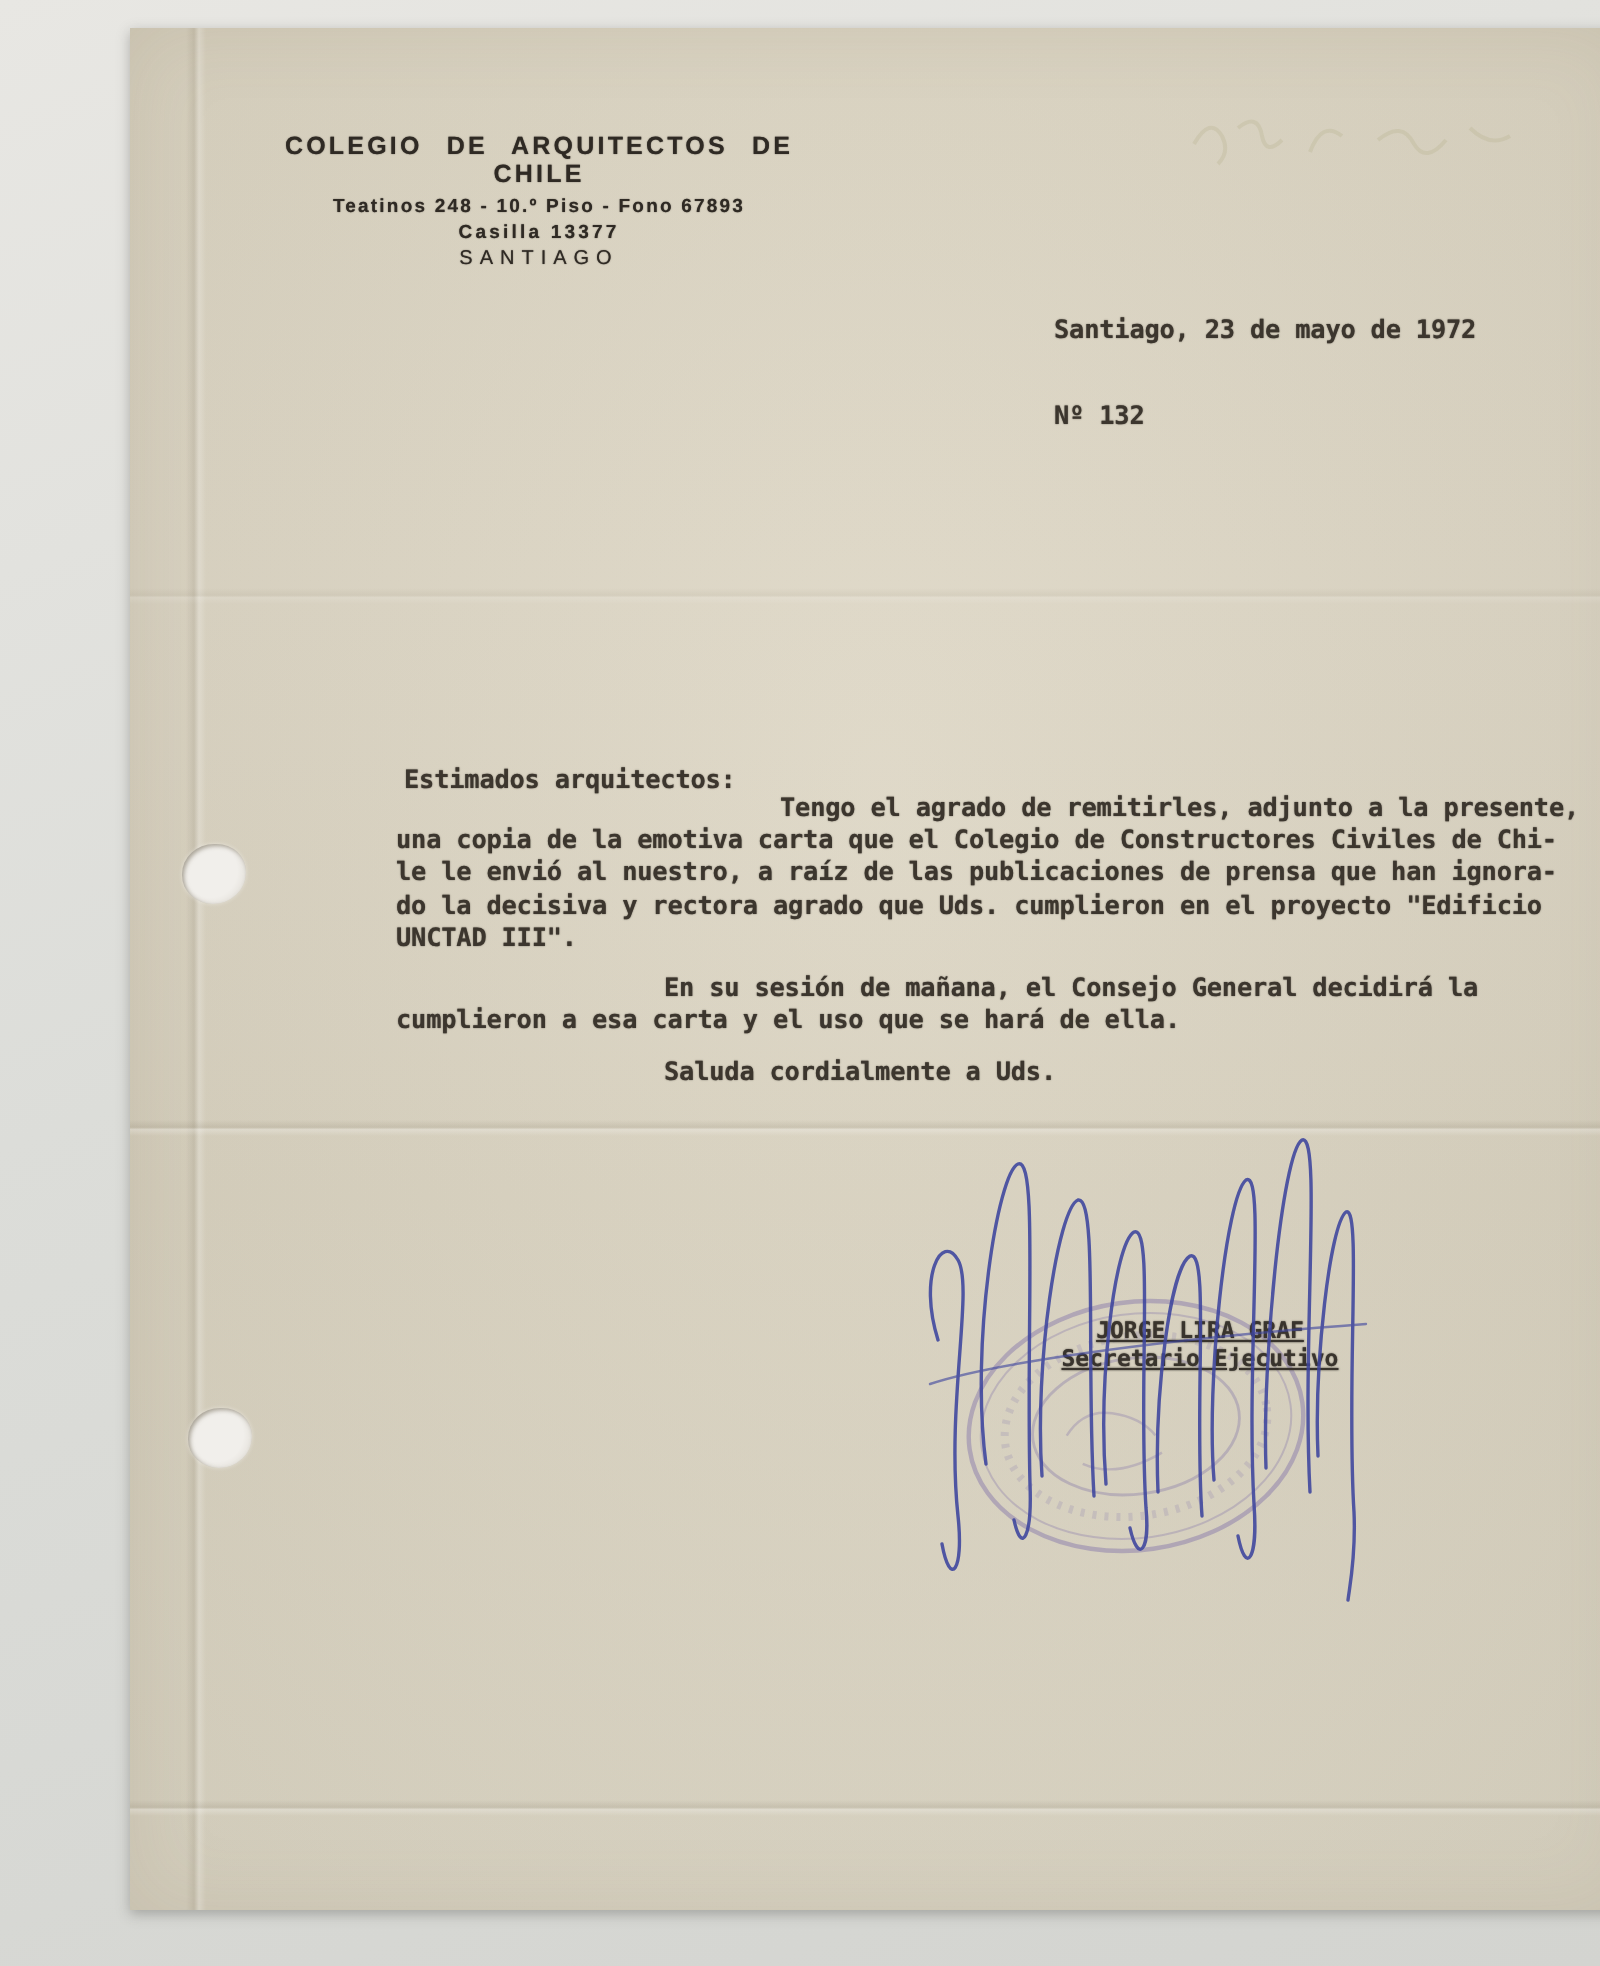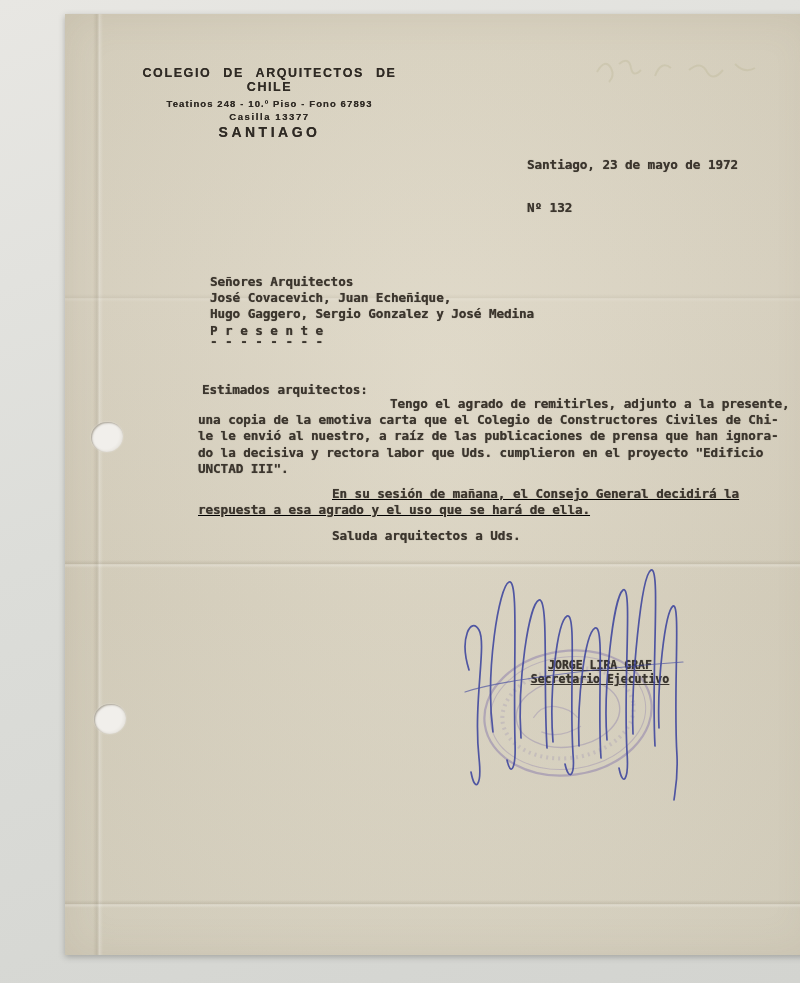--- a/index.html
+++ b/index.html
@@ -32,21 +32,21 @@
     text-shadow:0 0 0.7px rgba(60,54,46,0.85);
     white-space:pre;
   }
   .body-line{font-size:12.7px;line-height:16.2px;font-weight:bold;letter-spacing:-0.1px;}
   .letterhead{position:absolute;left:62px;top:52px;width:285px;text-align:center;
     font-family:"Liberation Sans", sans-serif;color:#2f2a24;
     text-shadow:0 0 0.6px rgba(47,42,36,0.8);}
   .lh-org{font-size:12.5px;font-weight:bold;letter-spacing:1.6px;word-spacing:7px;}
   .lh-addr{font-size:9.5px;font-weight:bold;letter-spacing:1.1px;margin-top:4px;}
   .lh-casilla{font-size:9.5px;font-weight:bold;letter-spacing:1.6px;margin-top:2px;}
-  .lh-city{font-size:14px;font-weight:bold;letter-spacing:3.5px;margin-top:2px;}
+  .lh-city{font-size:10px;font-weight:normal;letter-spacing:3.5px;margin-top:2px;}
   .abs{position:absolute;}
   .sig-name{
     text-align:center;font-size:11.5px;font-weight:bold;line-height:14px;
     color:#39342d;text-shadow:0 0 0.8px rgba(57,52,45,0.9);
   }
   .pencil{opacity:0.5;}
 </style>
 </head>
 <body>
 
@@ -68,44 +68,37 @@
     <div class="letterhead">
       <div class="lh-org">COLEGIO DE ARQUITECTOS DE CHILE</div>
       <div class="lh-addr">Teatinos 248 - 10.º Piso - Fono 67893</div>
       <div class="lh-casilla">Casilla 13377</div>
       <div class="lh-city">SANTIAGO</div>
     </div>
 
     <div class="abs type body-line" style="left:462px;top:143px;">Santiago, 23 de mayo de 1972</div>
     <div class="abs type body-line" style="left:462px;top:186px;">Nº 132</div>
 
-    <div class="abs" style="left:145px;top:260px;">
-      <div class="type body-line">Señores Arquitectos</div>
-      <div class="type body-line">José Covacevich, Juan Echeñique,</div>
-      <div class="type body-line">Hugo Gaggero, Sergio Gonzalez y José Medina</div>
-      <div class="type body-line">P r e s e n t e</div>
-      <div class="type body-line" style="margin-top:-5px;">- - - - - - - -</div>
-    </div>
 
     <div class="abs type body-line" style="left:137px;top:368px;">Estimados arquitectos:</div>
 
     <div class="abs" style="left:133px;top:382px;">
       <div class="type body-line" style="margin-left:192px;">Tengo el agrado de remitirles, adjunto a la presente,</div>
       <div class="type body-line">una copia de la emotiva carta que el Colegio de Constructores Civiles de Chi-</div>
       <div class="type body-line">le le envió al nuestro, a raíz de las publicaciones de prensa que han ignora-</div>
-      <div class="type body-line">do la decisiva y rectora labor que Uds. cumplieron en el proyecto "Edificio</div>
+      <div class="type body-line">do la decisiva y rectora agrado que Uds. cumplieron en el proyecto "Edificio</div>
       <div class="type body-line">UNCTAD III".</div>
     </div>
 
-    <div class="abs" style="left:133px;top:472px;text-decoration:underline;">
+    <div class="abs" style="left:133px;top:472px;">
       <div class="type body-line" style="margin-left:134px;">En su sesión de mañana, el Consejo General decidirá la</div>
-      <div class="type body-line">respuesta a esa agrado y el uso que se hará de ella.</div>
+      <div class="type body-line">cumplieron a esa carta y el uso que se hará de ella.</div>
     </div>
 
-    <div class="abs type body-line" style="left:267px;top:514px;">Saluda arquitectos a Uds.</div>
+    <div class="abs type body-line" style="left:267px;top:514px;">Saluda cordialmente a Uds.</div>
 
     <svg class="abs" style="left:408px;top:624px;" width="190" height="150" viewBox="0 0 190 150">
       <g transform="rotate(-8 95 75)" fill="none" stroke="#8a7cab">
         <ellipse cx="95" cy="75" rx="84" ry="62" stroke-width="2.2" opacity="0.5"></ellipse>
         <ellipse cx="95" cy="75" rx="78" ry="56" stroke-width="1" opacity="0.35"></ellipse>
         <ellipse cx="95" cy="75" rx="52" ry="34" stroke-width="1.4" opacity="0.4"></ellipse>
         <ellipse cx="95" cy="75" rx="66" ry="45" stroke-width="4" stroke-dasharray="2 4" opacity="0.22"></ellipse>
         <path d="M60,75 q10,-12 24,-8 q14,4 20,14 M66,90 q16,10 40,0" stroke-width="1.2" opacity="0.35"></path>
       </g>
     </svg>

